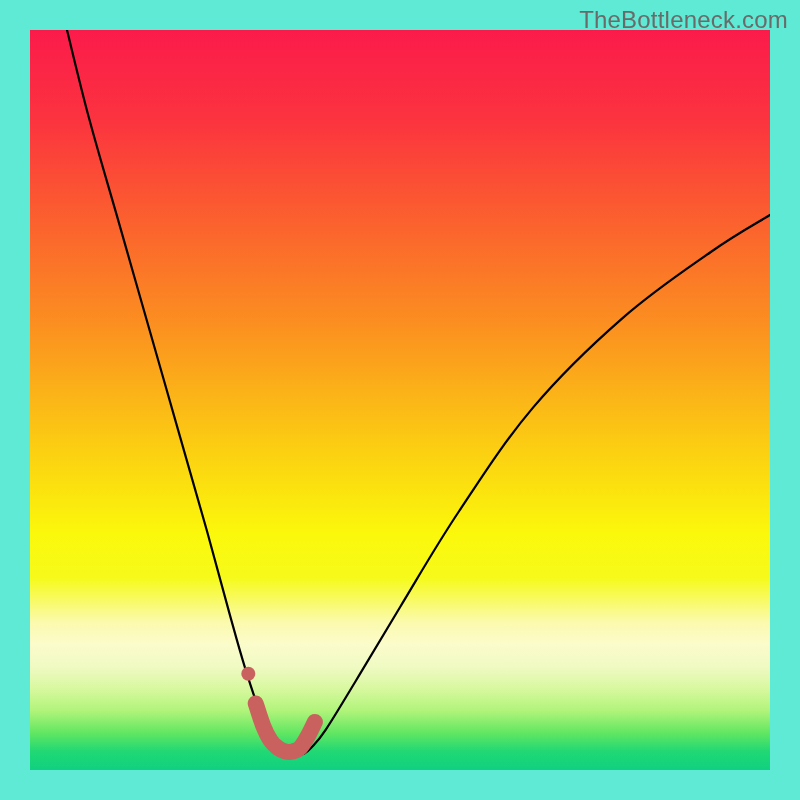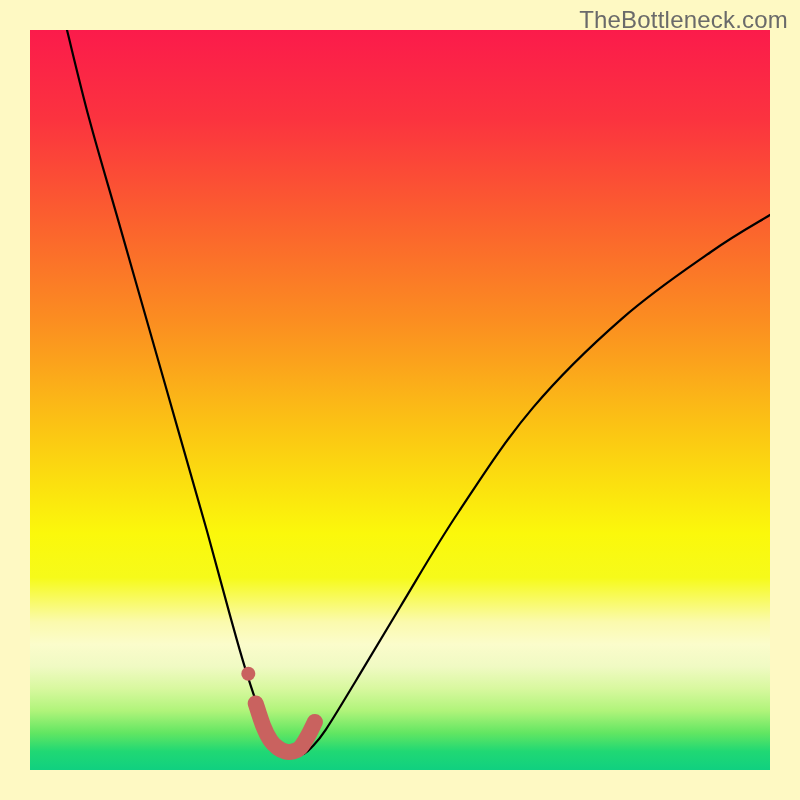--- a/index.html
+++ b/index.html
@@ -10,21 +10,21 @@
     background: #000;
     overflow: hidden;
     font-family: Arial, Helvetica, sans-serif;
   }
   .frame {
     position: absolute;
     left: 0;
     top: 0;
     width: 800px;
     height: 800px;
-    background: #fef9c3;
+    background: #5eead4;
   }
   .plot-area {
     position: absolute;
     left: 30px;
     top: 30px;
     width: 740px;
     height: 740px;
     overflow: hidden;
   }
   .gradient {

